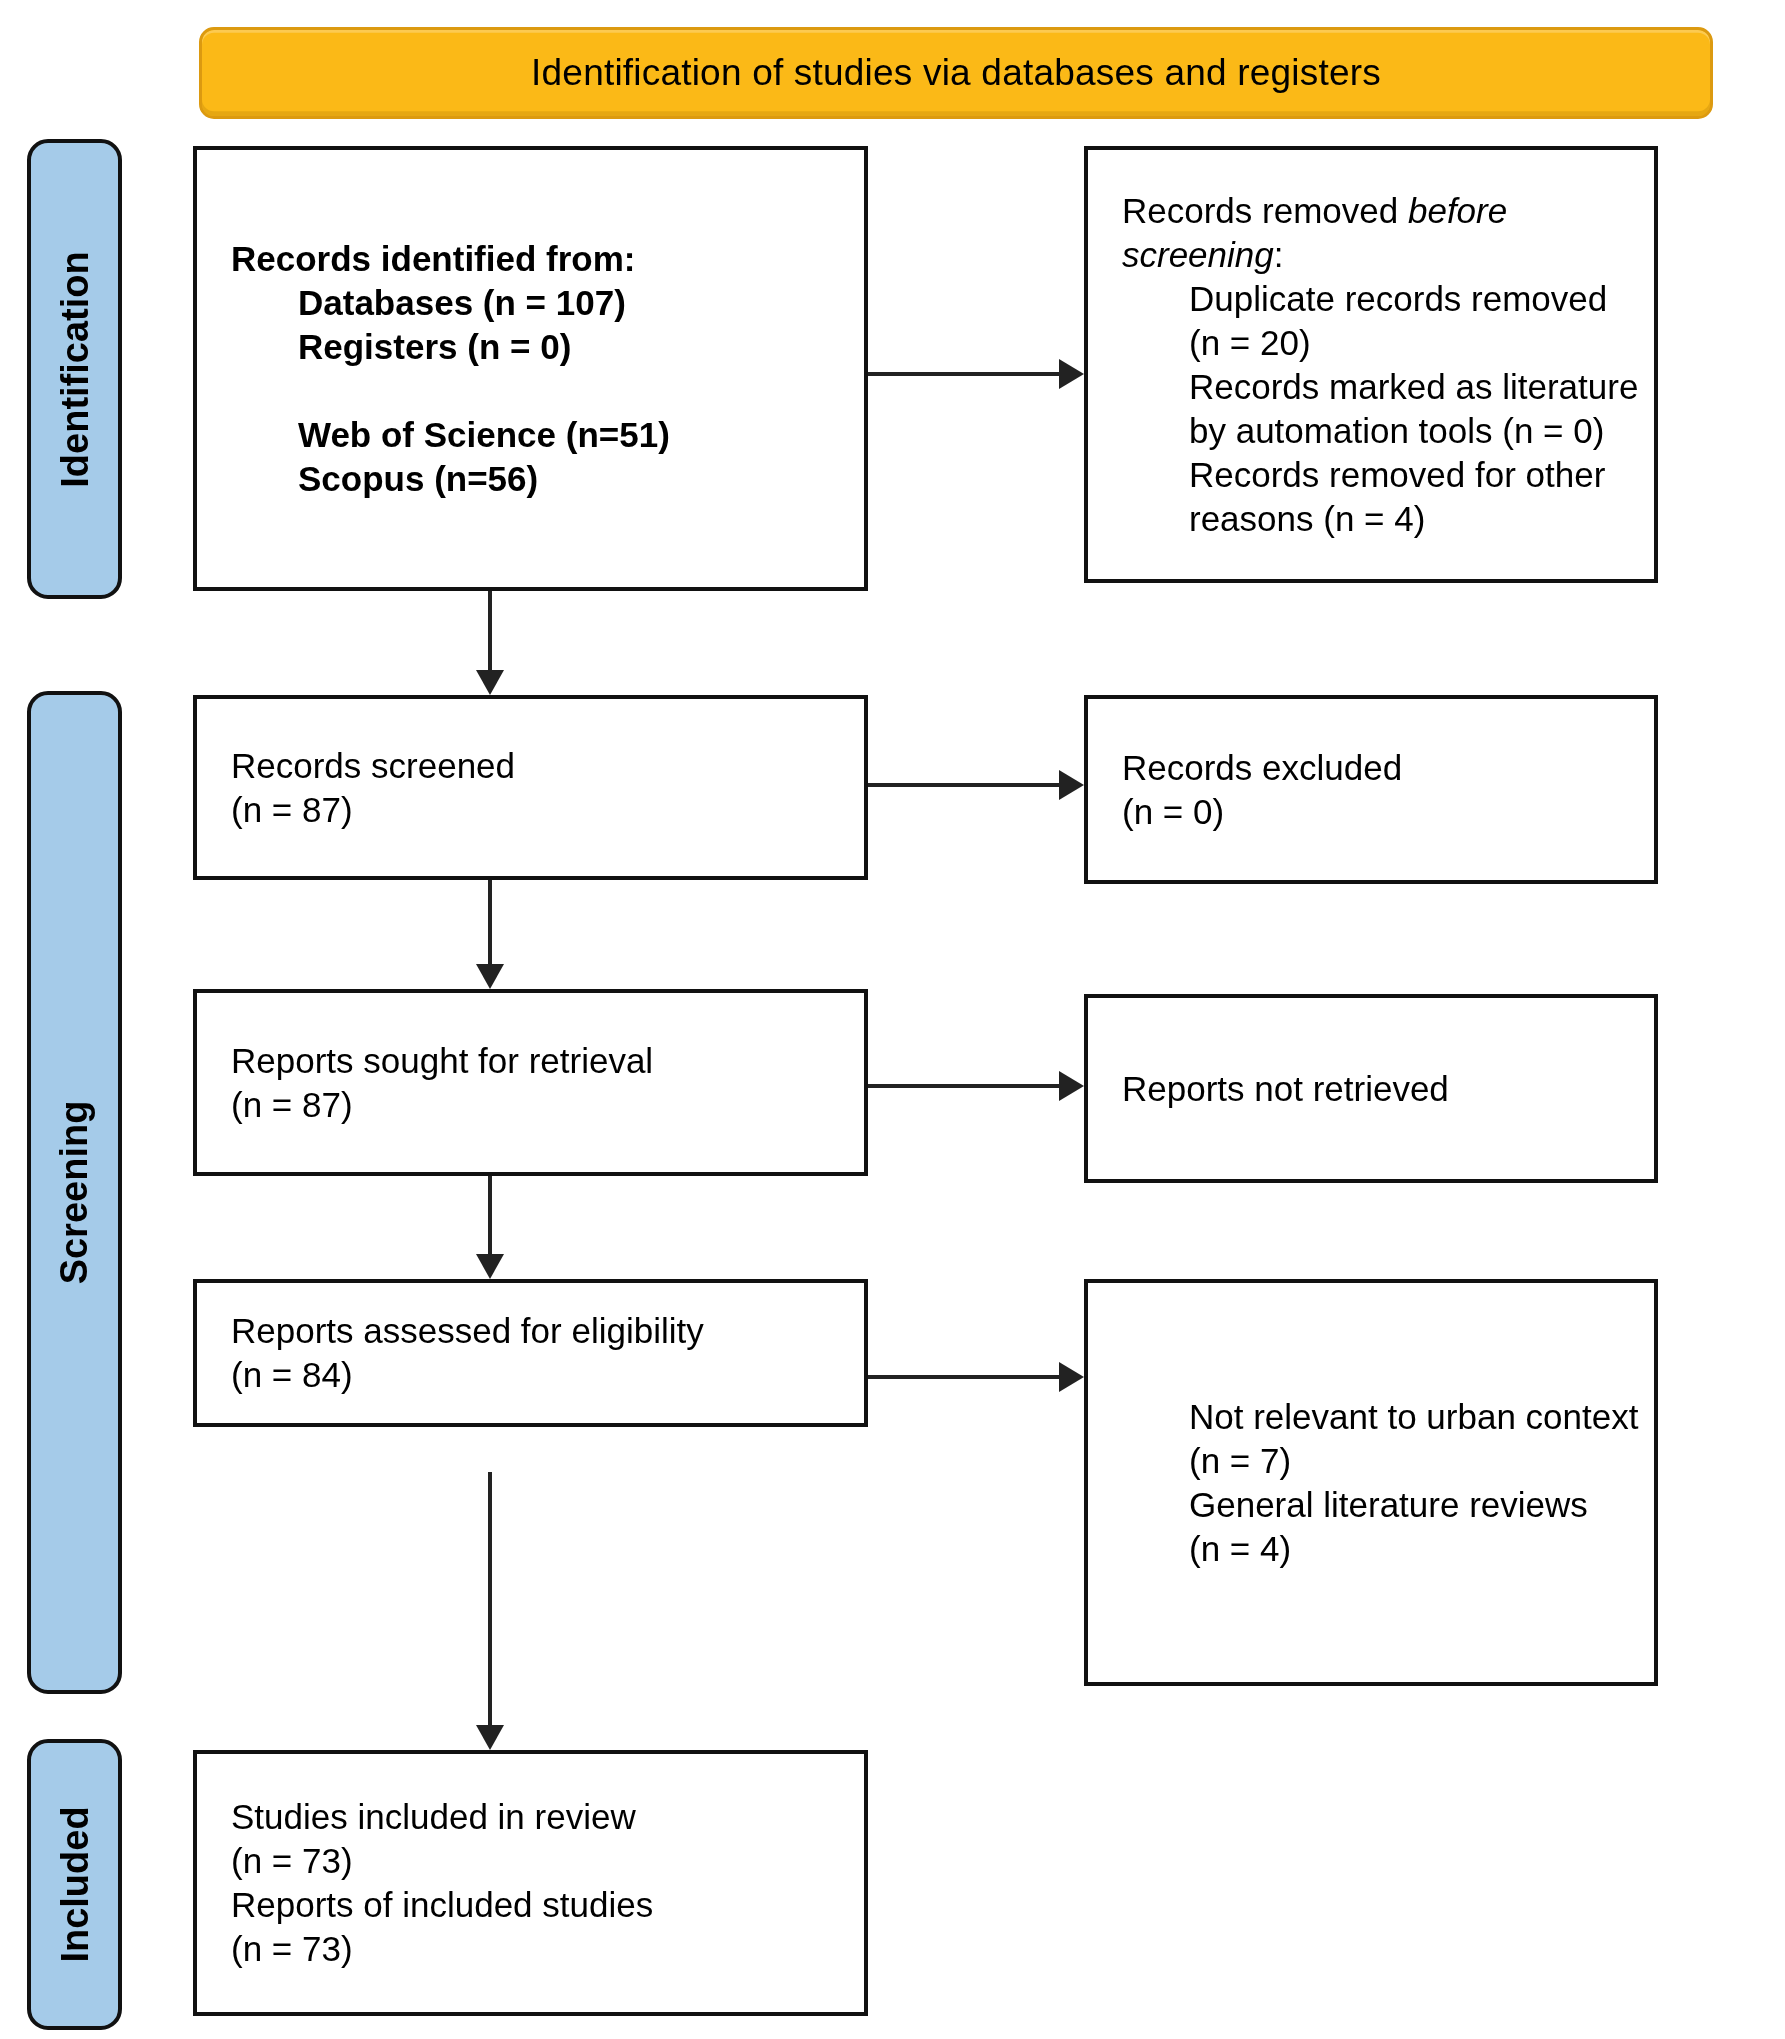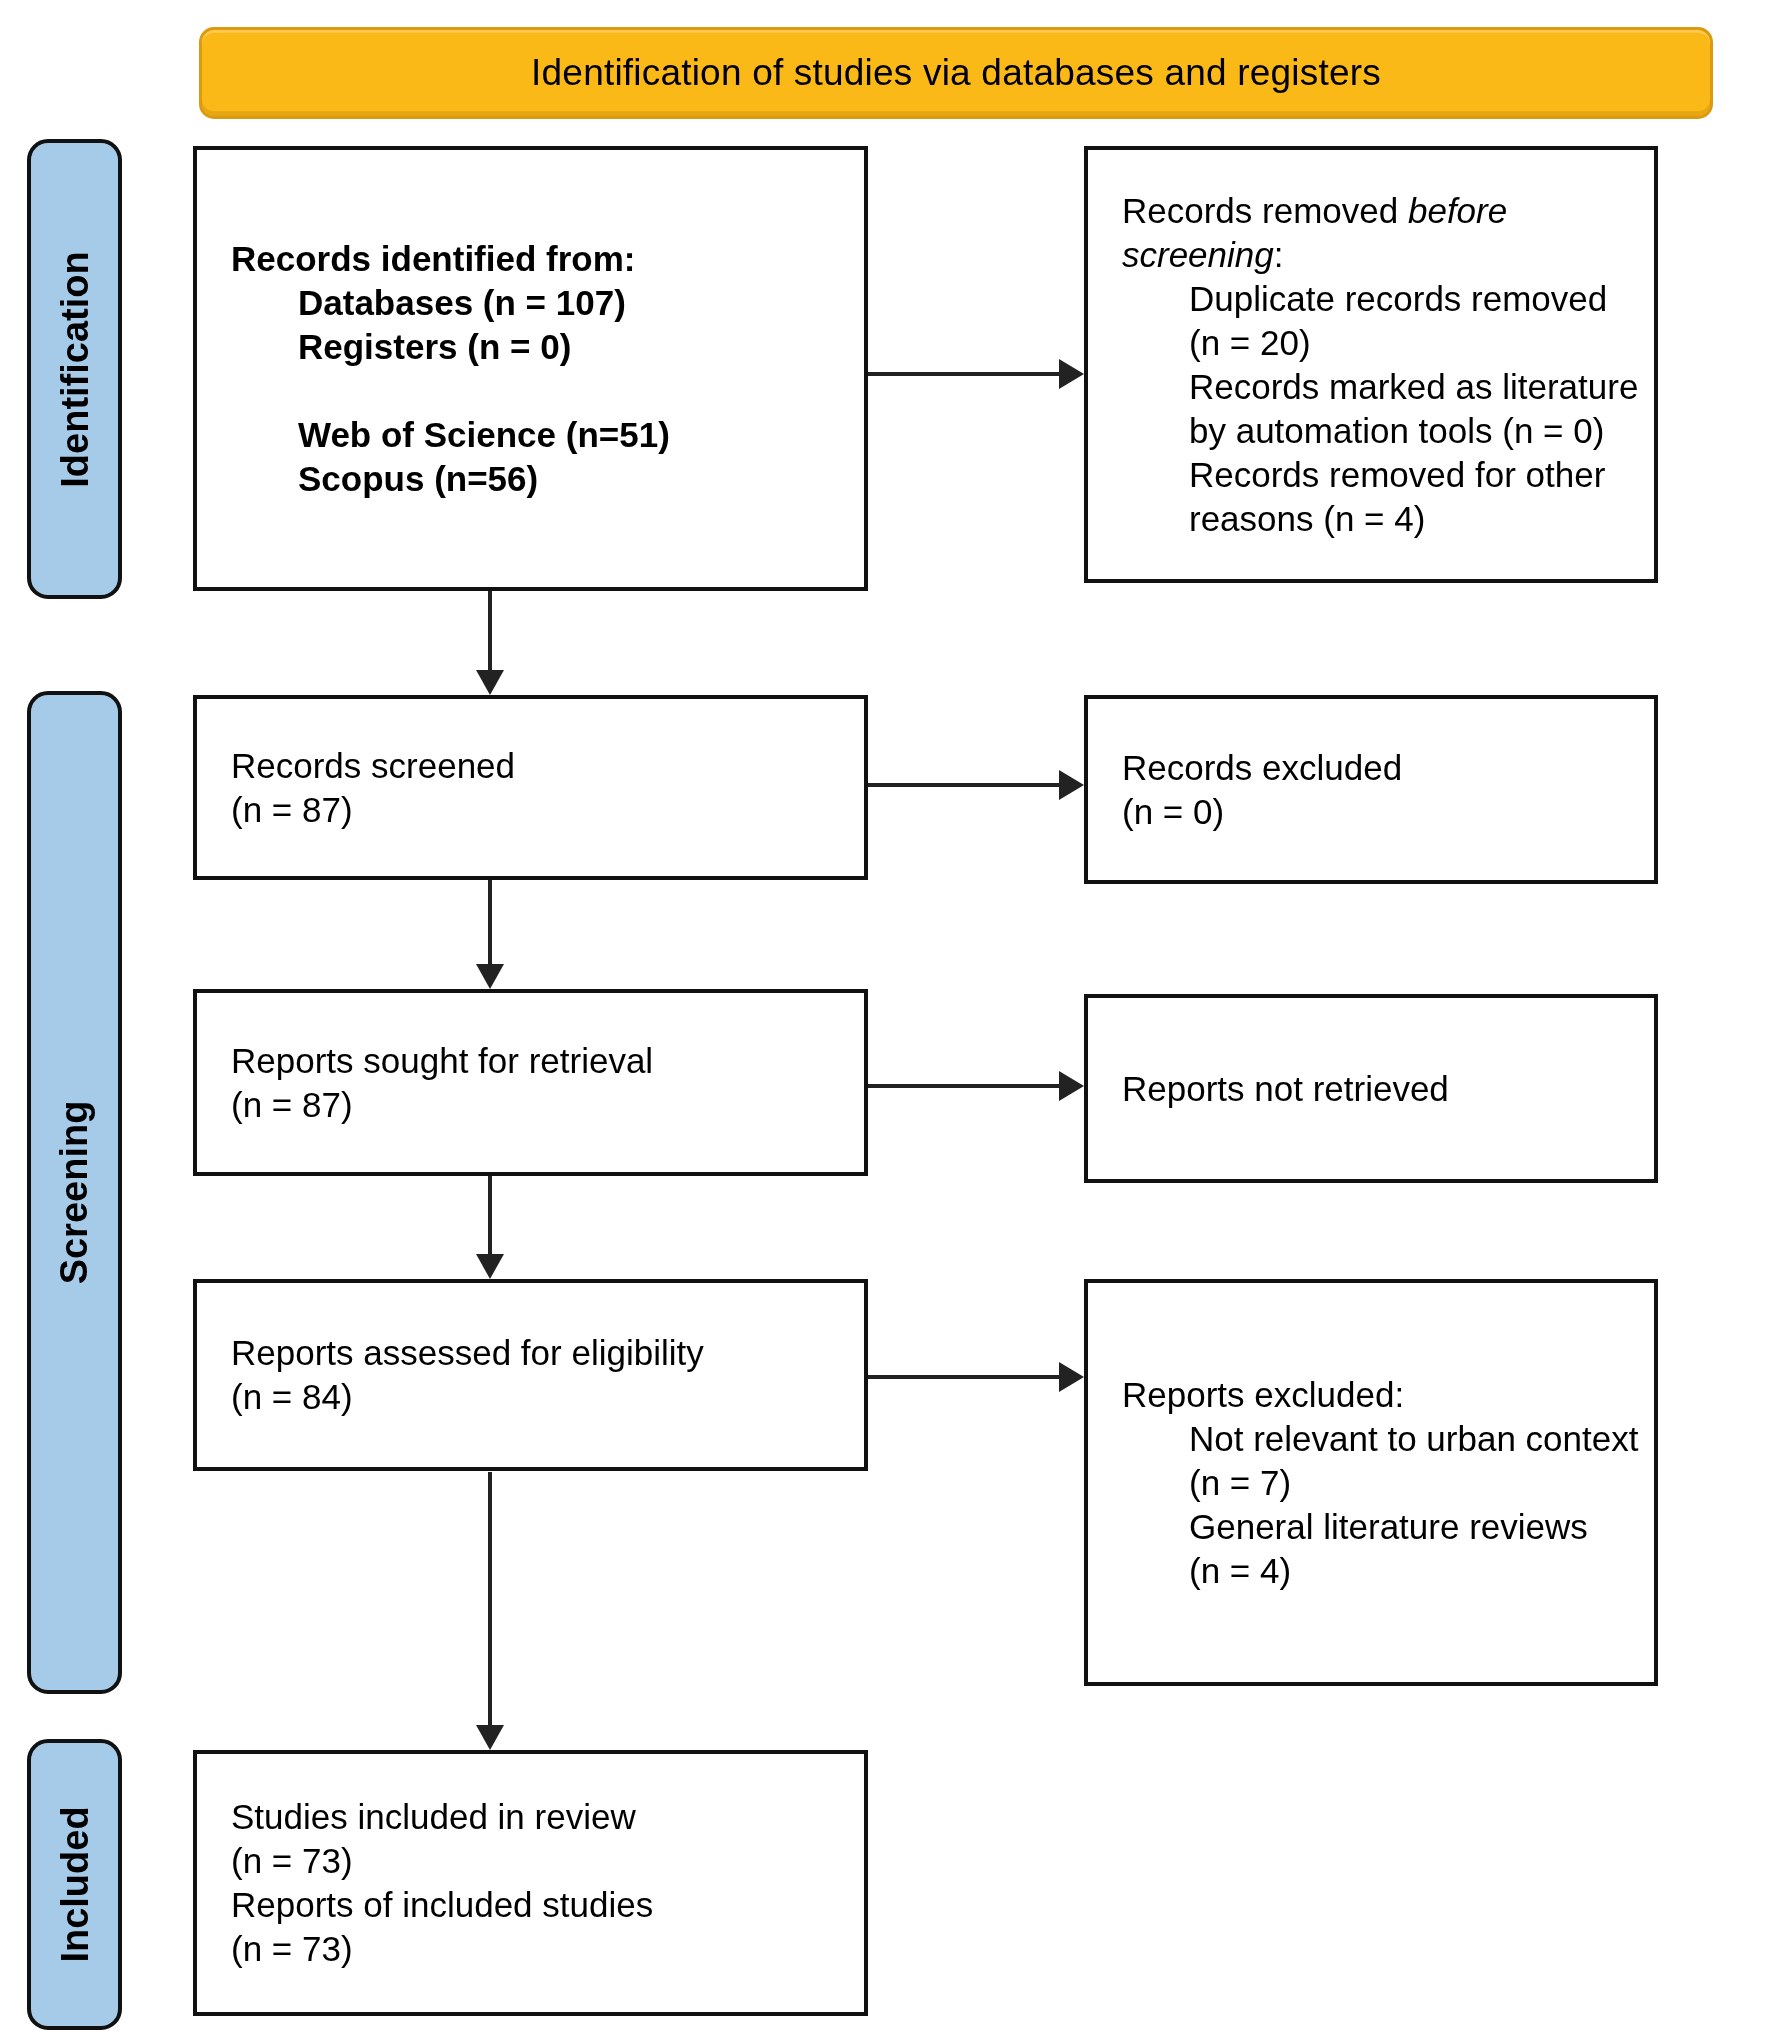--- a/index.html
+++ b/index.html
@@ -71,21 +71,21 @@
     padding: 9.5px 17px 9.5px 34px;
     font-size: 35px;
     line-height: 44px;
   }
   .col-left  { left: 193px;  width: 675px; }
   .col-right { left: 1084px; width: 574px; }
 
   .box-records-identified { top: 146px;  height: 445px; font-weight: bold; }
   .box-records-screened   { top: 695px;  height: 185px; }
   .box-reports-sought     { top: 989px; height: 187px; }
-  .box-reports-assessed   { top: 1279px; height: 192px; }
+  .box-reports-assessed   { top: 1279px; height: 148px; }
   .box-studies-included   { top: 1750px; height: 266px; }
 
   .box-records-removed       { top: 146px;  height: 437px; }
   .box-records-excluded      { top: 695px;  height: 189px; }
   .box-reports-not-retrieved { top: 994px; height: 189px; }
   .box-reports-excluded      { top: 1279px; height: 407px; }
 
   .line { white-space: nowrap; }
   .indent-0 { padding-left: 0; }
   .indent-1 { padding-left: 67px; }
@@ -198,21 +198,20 @@
       <div class="line indent-1"><span>reasons (n = 4)</span></div>
     </div>
   <div class="flow-box col-right box-records-excluded">
       <div class="line indent-0"><span>Records excluded</span></div>
       <div class="line indent-0"><span>(n = 0)</span></div>
     </div>
   <div class="flow-box col-right box-reports-not-retrieved">
       <div class="line indent-0"><span>Reports not retrieved</span></div>
     </div>
   <div class="flow-box col-right box-reports-excluded">
-      <div class="line indent-0"><span>Reports excluded:</span></div>
       <div class="line indent-1"><span>Not relevant to urban context</span></div>
       <div class="line indent-1"><span>(n = 7)</span></div>
       <div class="line indent-1"><span>General literature reviews</span></div>
       <div class="line indent-1"><span>(n = 4)</span></div>
     </div>
 
   <div class="v-arrow va-1">
     <div class="shaft"></div>
     <div class="head"></div>
   </div>

